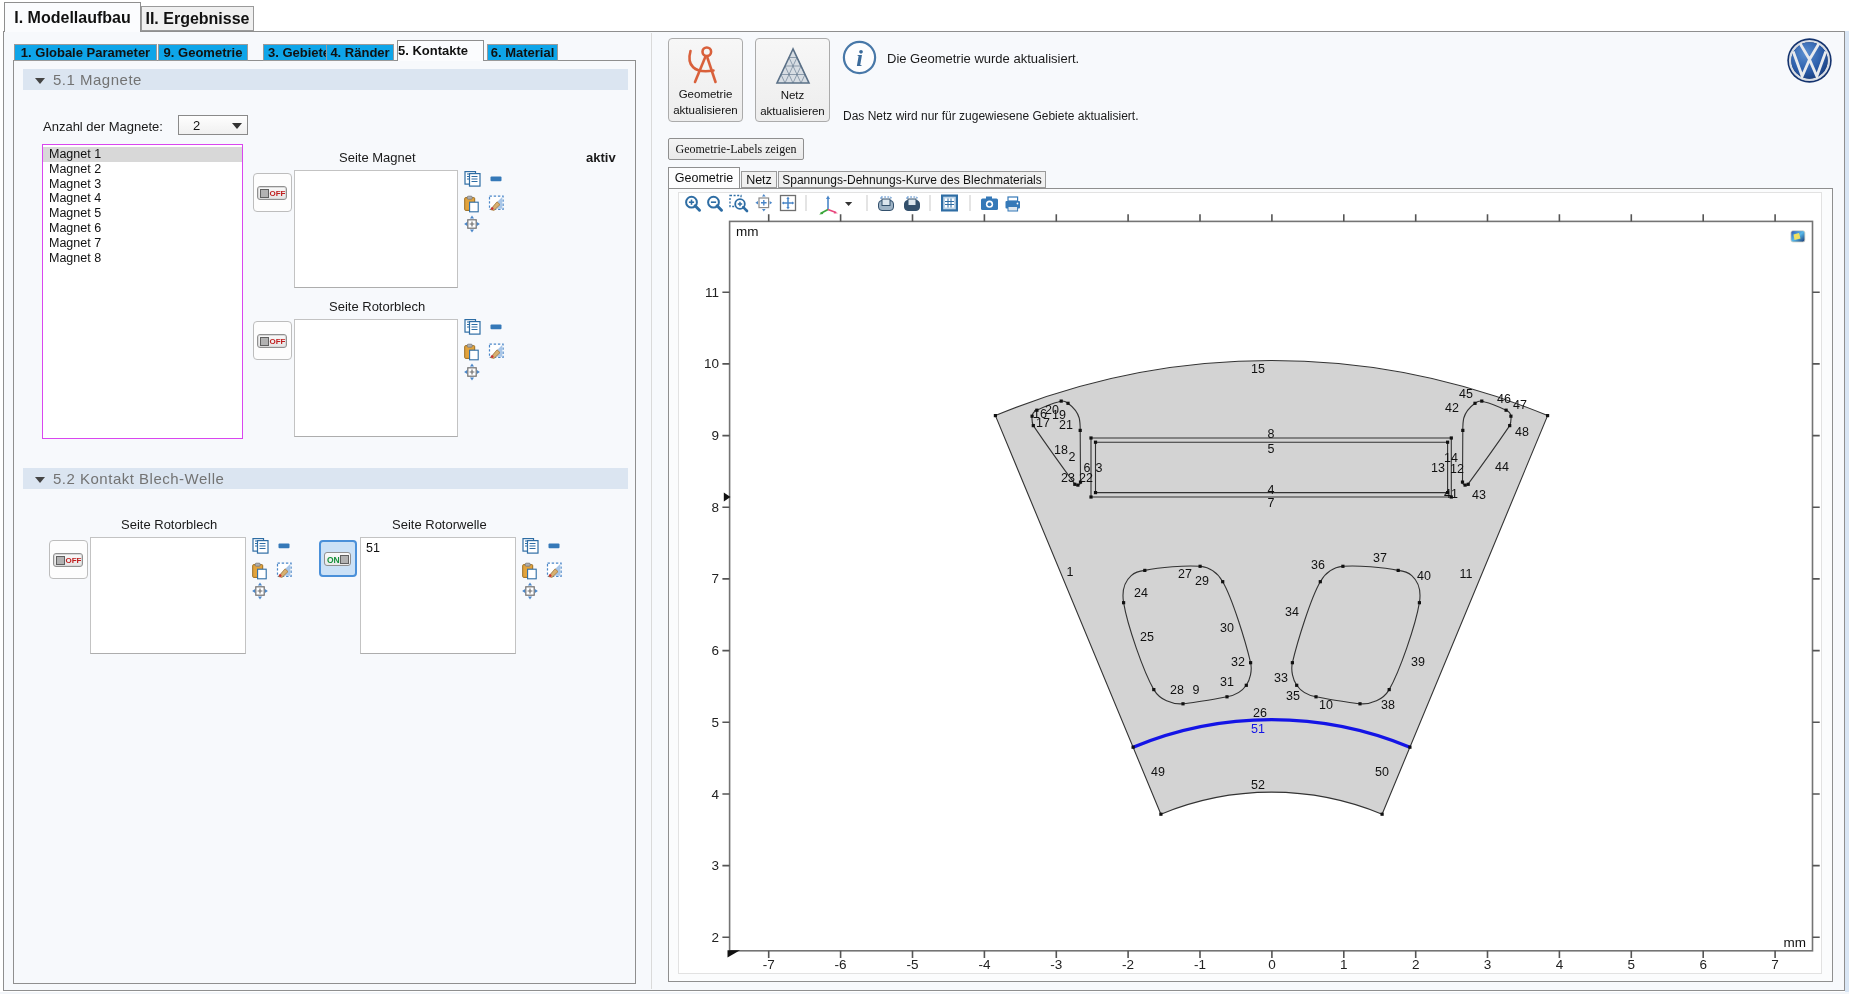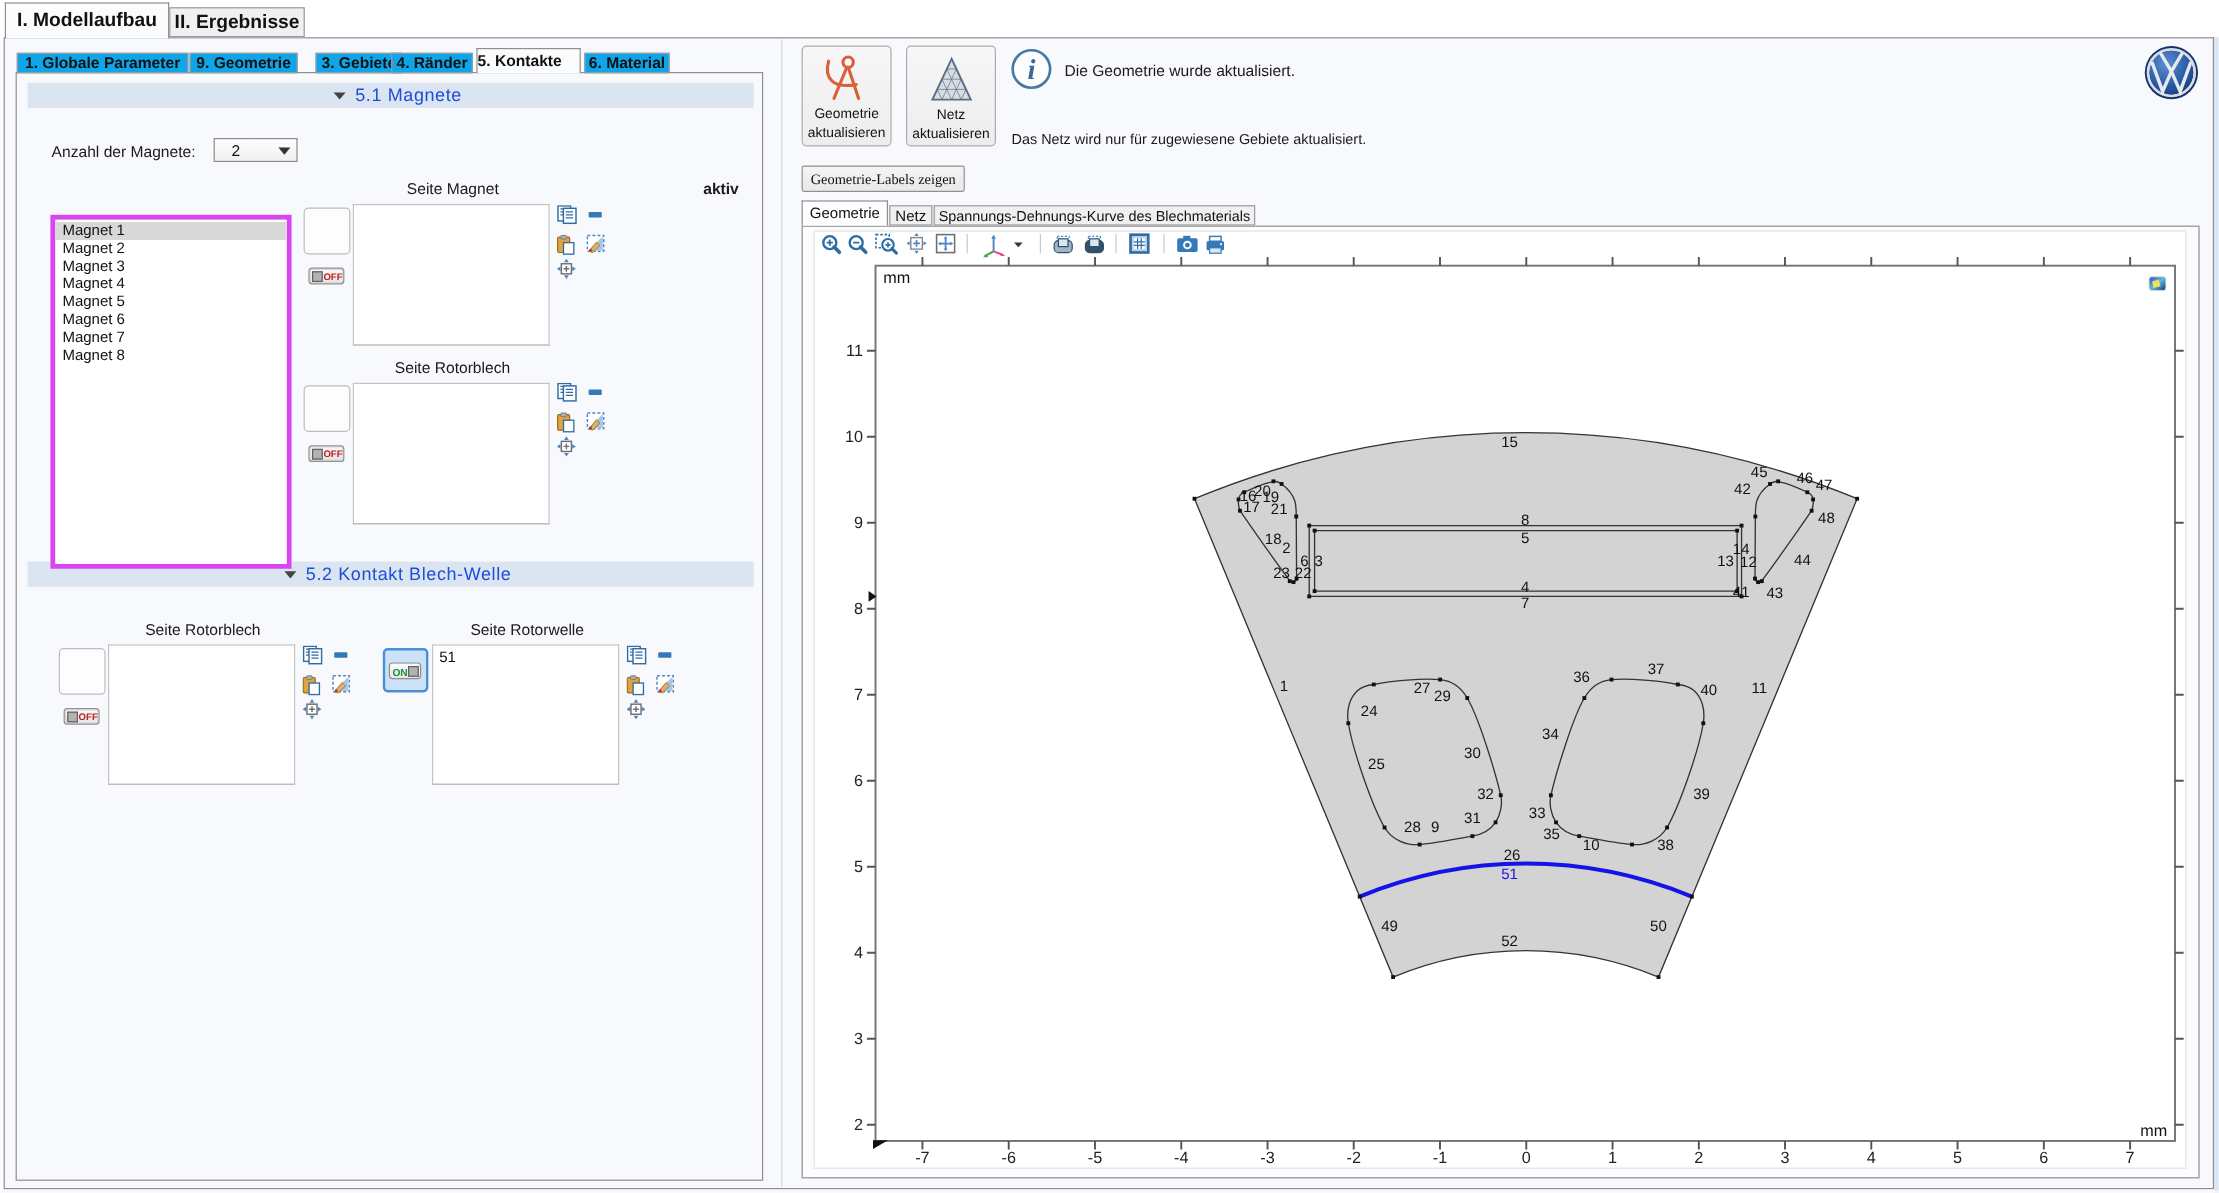--- a/index.html
+++ b/index.html
@@ -2,29 +2,29 @@
 <html><head><meta charset="utf-8"><style>
 *{margin:0;padding:0;box-sizing:border-box;}
 html,body{width:1849px;height:994px;background:#ffffff;font-family:"Liberation Sans",sans-serif;overflow:hidden;position:relative;}
 .abs{position:absolute;}
 .win{left:3px;top:31px;width:1842px;height:960px;background:#f7f9fc;border:1px solid #8f8f8f;}
 .toptab1{left:4px;top:2px;width:137px;height:30px;background:#fbfcfe;border:1px solid #8f8f8f;border-bottom:none;z-index:5;font-weight:bold;font-size:16px;color:#111;text-align:center;line-height:29px;}
 .toptab2{left:141px;top:6px;width:113px;height:25px;background:#f0f0f0;border:1px solid #9a9a9a;z-index:4;font-weight:bold;font-size:16px;color:#111;text-align:center;line-height:23px;}
 .lpanel{left:13px;top:60px;width:623px;height:924px;border:1px solid #8f8f8f;background:#f7f9fc;}
 .stab{top:44px;height:17px;white-space:nowrap;overflow:hidden;background:#0ea5e9;border:1px solid #9a9a9a;font-weight:bold;font-size:13px;color:#111;text-align:center;line-height:16px;z-index:4;}
 .stabA{top:40px;height:21px;white-space:nowrap;overflow:hidden;background:#fbfcfe;border:1px solid #8f8f8f;border-bottom:none;font-weight:bold;font-size:13px;color:#111;text-align:left;line-height:19px;z-index:6;}
-.hdr{left:23px;width:605px;height:21px;background:#dbe5f1;font-size:15px;letter-spacing:0.5px;color:#1d4ed8;line-height:21px;text-align:center;}
+.hdr{left:23px;width:605px;height:21px;background:#dbe5f1;font-size:15px;letter-spacing:0.5px;color:#737373;line-height:21px;}
 .hdr .tri{display:inline-block;width:0;height:0;border-left:5px solid transparent;border-right:5px solid transparent;border-top:6px solid #444;margin:0 8px 1px 12px;vertical-align:middle;}
 .lbl{font-size:13px;color:#1a1a1a;white-space:nowrap;}
 .box{background:#fff;border:1px solid #c3c3c3;border-bottom-color:#adadad;}
-.lst{background:#fff;border:4px solid #d946ef;margin-top:35px;}
+.lst{background:#fff;border:1px solid #d946ef;}
 .lst div{height:14.8px;line-height:14.8px;font-size:12.5px;color:#111;padding-left:6px;}
 .sel{background:#d8d8d8;}
 .offb{width:39px;height:39px;background:#fdfdfd;border:1px solid #bdbdbd;border-radius:4px;}
-.offi{position:absolute;left:3px;top:12px;width:30px;height:14px;border:1px solid #909090;border-radius:3px;background:linear-gradient(#fafafa,#e4e4e4);box-shadow:inset 0 0 0 1px #d8d8d8;margin-top:37px;}
+.offi{position:absolute;left:3px;top:12px;width:30px;height:14px;border:1px solid #909090;border-radius:3px;background:linear-gradient(#fafafa,#e4e4e4);box-shadow:inset 0 0 0 1px #d8d8d8;}
 .offsq{position:absolute;left:1.5px;top:1.5px;width:9px;height:9.5px;background:#b2b2b2;border:1px solid #606060;}
 .offtx{position:absolute;left:11.5px;top:2px;font-size:8px;font-weight:bold;color:#c02020;letter-spacing:0px;}
 .onb{width:38px;height:37px;background:#cbe1f6;border:2px solid #4a90d9;border-radius:4px;}
 .oni{position:absolute;left:3px;top:10px;width:27px;height:14px;border:1px solid #909090;border-radius:3px;background:linear-gradient(#fafafa,#e8e8e8);}
 .onsq{position:absolute;right:1.5px;top:1.5px;width:9px;height:9.5px;background:#b2b2b2;border:1px solid #606060;}
 .ontx{position:absolute;left:2px;top:2px;font-size:8.5px;font-weight:bold;color:#15903a;}
 .bigbtn{width:75px;height:84px;background:linear-gradient(#f7f7f7,#ededed);border:1px solid #ababab;border-radius:4px;text-align:center;font-size:11.5px;color:#111;}
 .btn{white-space:nowrap;overflow:hidden;background:linear-gradient(#f4f4f4,#e9e9e9);border:1px solid #8f8f8f;border-radius:2px;font-size:12px;color:#111;text-align:center;}
 .gtabA{top:167px;height:21px;white-space:nowrap;overflow:hidden;background:#fdfdfe;border:1px solid #8f8f8f;border-bottom:none;font-size:12.5px;color:#111;text-align:center;line-height:20px;z-index:6;}
 .gtab{top:171px;height:17px;white-space:nowrap;overflow:hidden;background:#f0f0f0;border:1px solid #9a9a9a;font-size:12.5px;color:#111;text-align:center;line-height:16px;z-index:4;}

